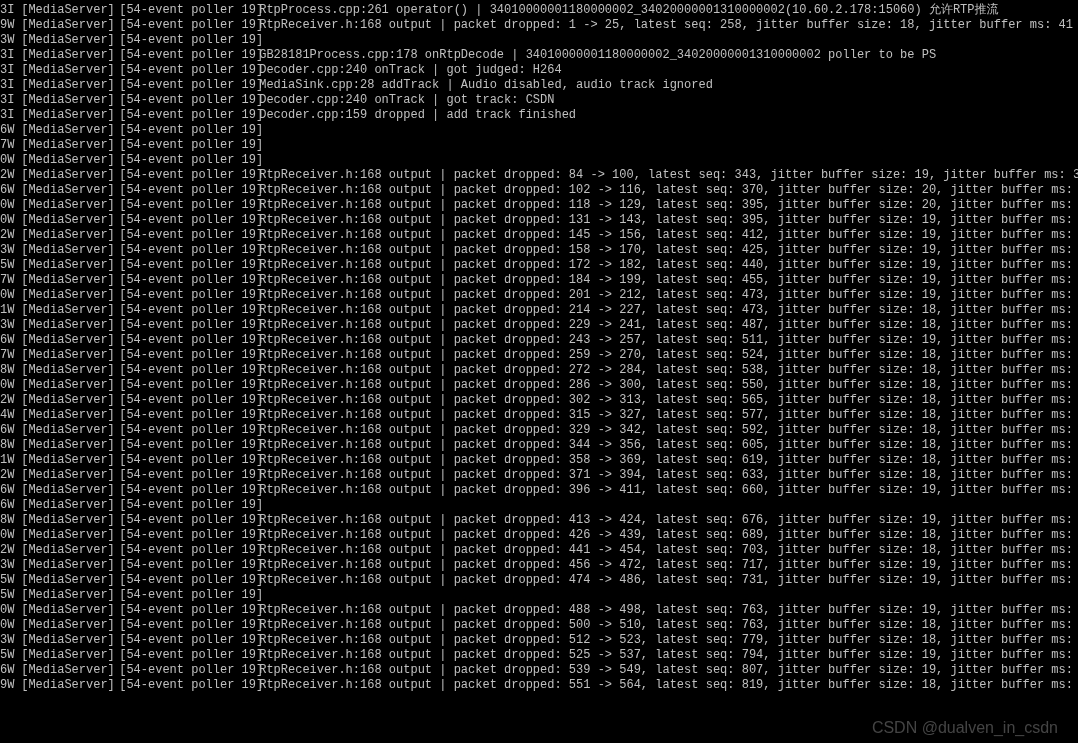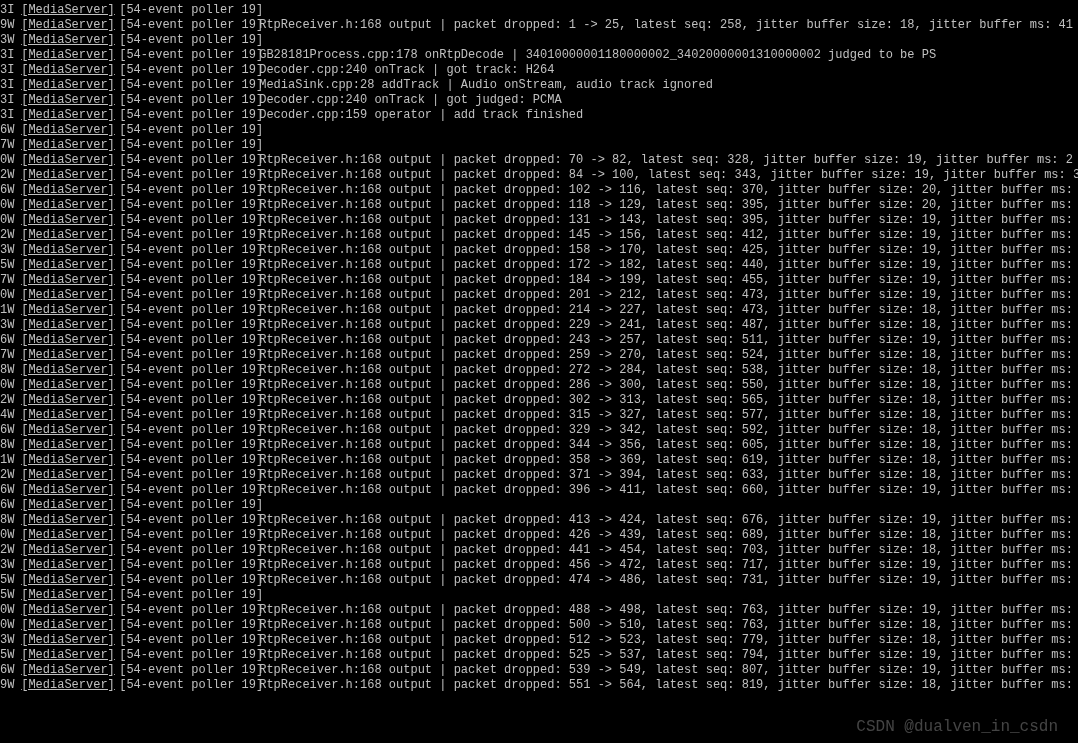--- a/index.html
+++ b/index.html
@@ -11,110 +11,110 @@
       line-height: 15px;
       width: 1078px;
       height: 743px;
       overflow: hidden;
       white-space: nowrap;
       padding-top: 3px;
     }
     .log-line { display: flex; }
     .col-pre { flex: 0 0 auto; }
     .col-level { flex: 0 0 auto; width: 14px; }
-    .col-src { flex: 0 0 auto; width: 98px; text-decoration: underline; }
+    .col-src { flex: 0 0 auto; width: 98px; }
     .col-thread { flex: 0 0 auto; width: 140px; }
     .col-msg { flex: 1 1 auto; }
     .watermark {
       position: fixed;
       right: 20px;
       bottom: 8px;
       color: rgba(170,170,170,0.4);
       font-size: 16px;
-      font-family: Liberation Mono, monospace;
+      font-family: Liberation Sans, sans-serif;
       pointer-events: none;
       margin-left: 24px;
     }
   </style>
 </head>
 <body>
 
 <div id="log-container">
     <div class="log-line">
       <span class="col-pre">3 </span>
       <span class="col-level">I</span>
       <span class="col-src">[MediaServer]</span>
       <span class="col-thread">[54-event poller 19]</span>
+      <span class="col-msg">RtpProcess.cpp:261 operator() | 34010000001180000002_34020000001310000002(10.60.2.178:15060) 允许RTP推流</span>
     </div>
     <div class="log-line">
       <span class="col-pre">9 </span>
       <span class="col-level">W</span>
       <span class="col-src">[MediaServer]</span>
       <span class="col-thread">[54-event poller 19]</span>
       <span class="col-msg">RtpReceiver.h:168 output | packet dropped: 1 -&gt; 25, latest seq: 258, jitter buffer size: 18, jitter buffer ms: 41</span>
     </div>
     <div class="log-line">
       <span class="col-pre">3 </span>
       <span class="col-level">W</span>
       <span class="col-src">[MediaServer]</span>
       <span class="col-thread">[54-event poller 19]</span>
     </div>
     <div class="log-line">
       <span class="col-pre">3 </span>
       <span class="col-level">I</span>
       <span class="col-src">[MediaServer]</span>
       <span class="col-thread">[54-event poller 19]</span>
-      <span class="col-msg">GB28181Process.cpp:178 onRtpDecode | 34010000001180000002_34020000001310000002 judged to be PS</span>
-    </div>
-    <div class="log-line">
-      <span class="col-pre">3 </span>
-      <span class="col-level">I</span>
-      <span class="col-src">[MediaServer]</span>
-      <span class="col-thread">[54-event poller 19]</span>
-      <span class="col-msg">Decoder.cpp:240 onTrack | got track: H264</span>
-    </div>
-    <div class="log-line">
-      <span class="col-pre">3 </span>
-      <span class="col-level">I</span>
-      <span class="col-src">[MediaServer]</span>
-      <span class="col-thread">[54-event poller 19]</span>
-      <span class="col-msg">MediaSink.cpp:28 addTrack | Audio onStream, audio track ignored</span>
-    </div>
-    <div class="log-line">
-      <span class="col-pre">3 </span>
-      <span class="col-level">I</span>
-      <span class="col-src">[MediaServer]</span>
-      <span class="col-thread">[54-event poller 19]</span>
-      <span class="col-msg">Decoder.cpp:240 onTrack | got judged: PCMA</span>
-    </div>
-    <div class="log-line">
-      <span class="col-pre">3 </span>
-      <span class="col-level">I</span>
-      <span class="col-src">[MediaServer]</span>
-      <span class="col-thread">[54-event poller 19]</span>
-      <span class="col-msg">Decoder.cpp:159 operator | add track finished</span>
+      <span class="col-msg">GB28181Process.cpp:178 onRtpDecode | 34010000001180000002_34020000001310000002 poller to be PS</span>
+    </div>
+    <div class="log-line">
+      <span class="col-pre">3 </span>
+      <span class="col-level">I</span>
+      <span class="col-src">[MediaServer]</span>
+      <span class="col-thread">[54-event poller 19]</span>
+      <span class="col-msg">Decoder.cpp:240 onTrack | got judged: H264</span>
+    </div>
+    <div class="log-line">
+      <span class="col-pre">3 </span>
+      <span class="col-level">I</span>
+      <span class="col-src">[MediaServer]</span>
+      <span class="col-thread">[54-event poller 19]</span>
+      <span class="col-msg">MediaSink.cpp:28 addTrack | Audio disabled, audio track ignored</span>
+    </div>
+    <div class="log-line">
+      <span class="col-pre">3 </span>
+      <span class="col-level">I</span>
+      <span class="col-src">[MediaServer]</span>
+      <span class="col-thread">[54-event poller 19]</span>
+      <span class="col-msg">Decoder.cpp:240 onTrack | got track: CSDN</span>
+    </div>
+    <div class="log-line">
+      <span class="col-pre">3 </span>
+      <span class="col-level">I</span>
+      <span class="col-src">[MediaServer]</span>
+      <span class="col-thread">[54-event poller 19]</span>
+      <span class="col-msg">Decoder.cpp:159 dropped | add track finished</span>
     </div>
     <div class="log-line">
       <span class="col-pre">6 </span>
       <span class="col-level">W</span>
       <span class="col-src">[MediaServer]</span>
       <span class="col-thread">[54-event poller 19]</span>
     </div>
     <div class="log-line">
       <span class="col-pre">7 </span>
       <span class="col-level">W</span>
       <span class="col-src">[MediaServer]</span>
       <span class="col-thread">[54-event poller 19]</span>
     </div>
     <div class="log-line">
       <span class="col-pre">0 </span>
       <span class="col-level">W</span>
       <span class="col-src">[MediaServer]</span>
       <span class="col-thread">[54-event poller 19]</span>
-      <span class="col-msg">RtpReceiver.h:168 output | packet dropped: 70 -&gt; 82, latest seq: 328, jitter buffer size: 19, jitter buffer ms: 2</span>
     </div>
     <div class="log-line">
       <span class="col-pre">2 </span>
       <span class="col-level">W</span>
       <span class="col-src">[MediaServer]</span>
       <span class="col-thread">[54-event poller 19]</span>
       <span class="col-msg">RtpReceiver.h:168 output | packet dropped: 84 -&gt; 100, latest seq: 343, jitter buffer size: 19, jitter buffer ms: 3</span>
     </div>
     <div class="log-line">
       <span class="col-pre">6 </span>

